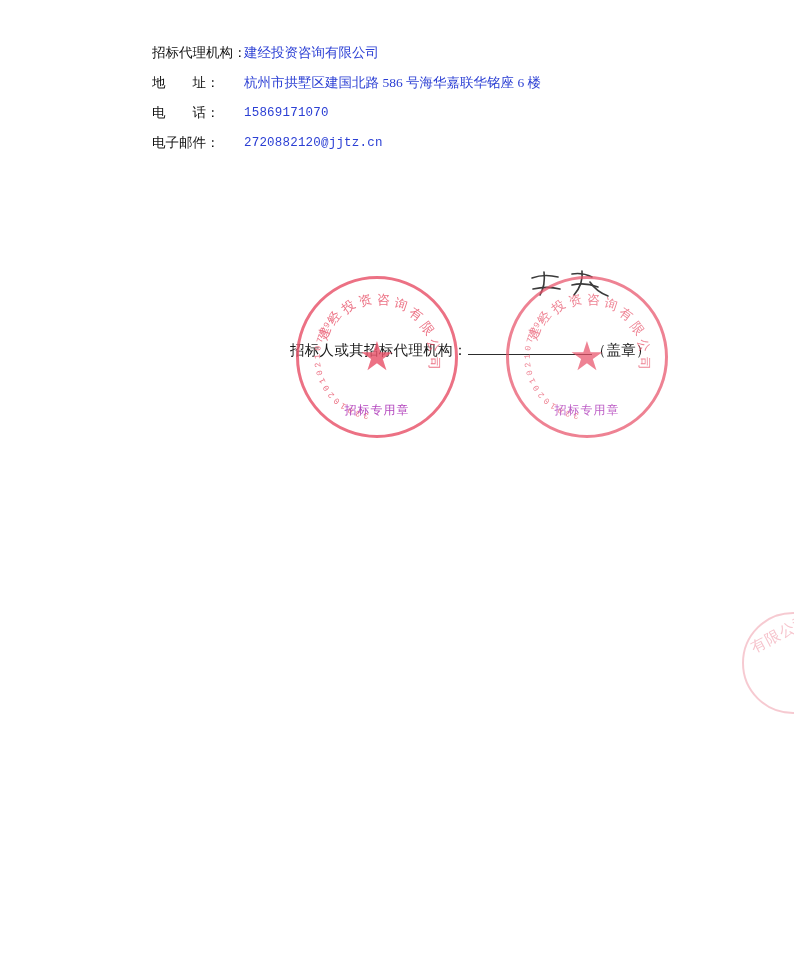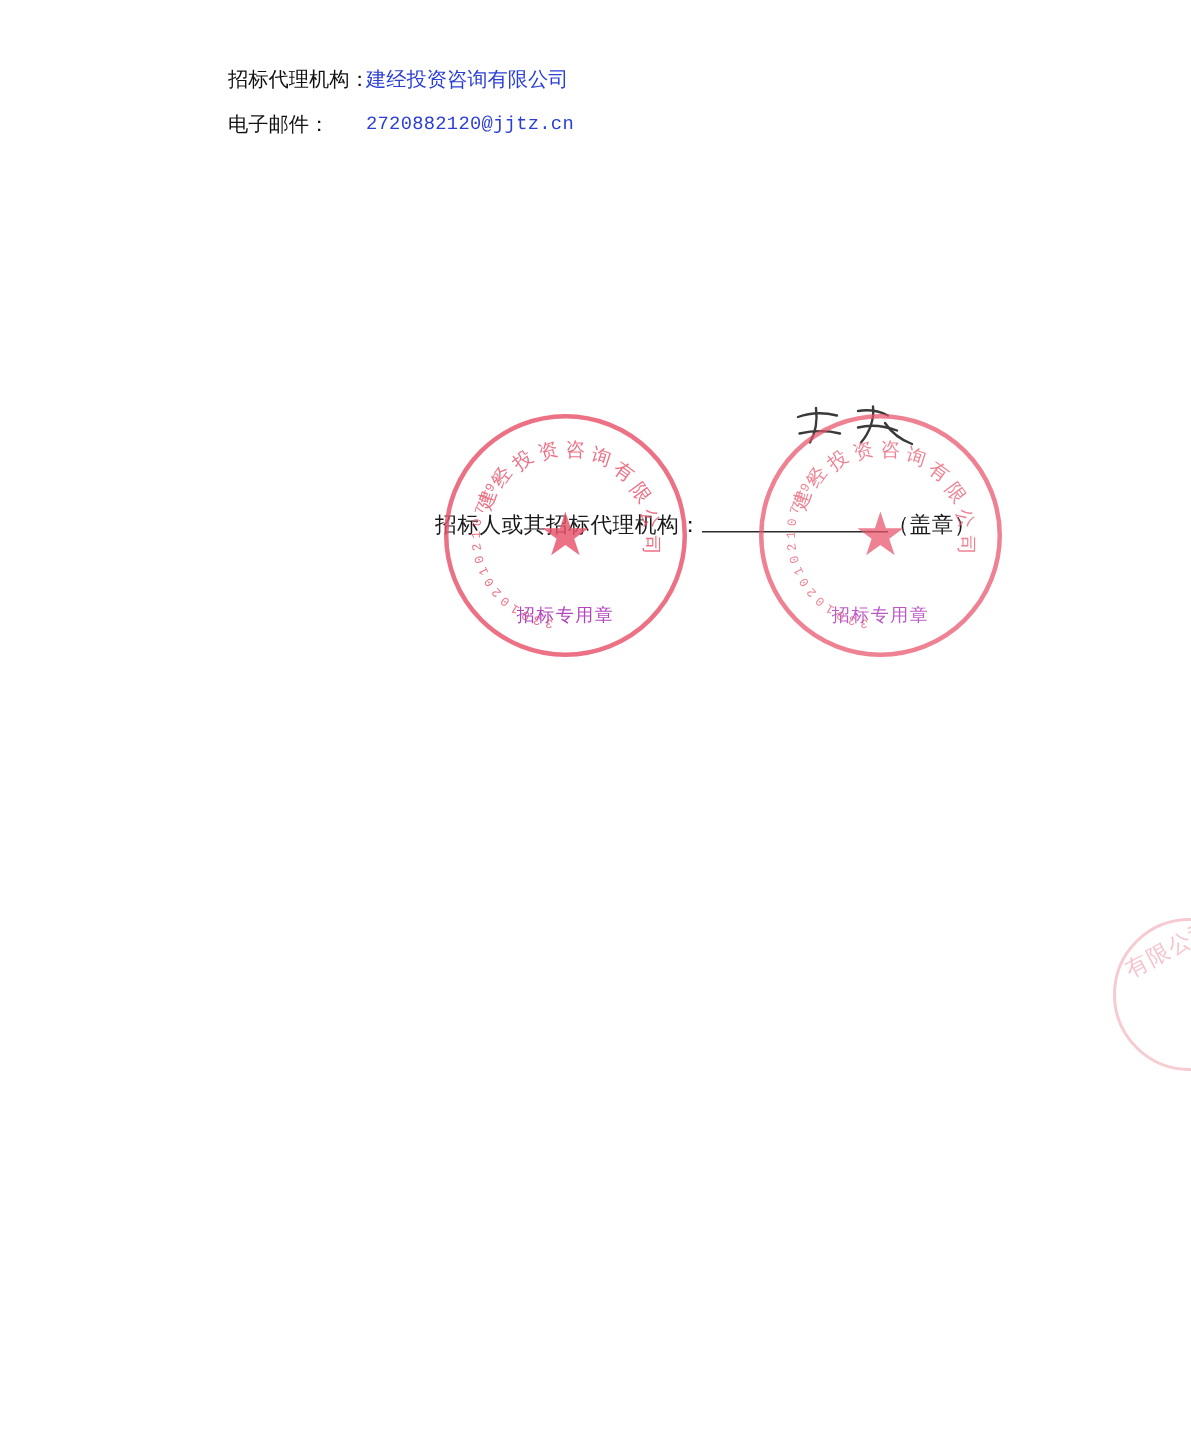--- a/index.html
+++ b/index.html
@@ -191,22 +191,30 @@
 
 <div class="page">
 
   <div class="contact-block">
 
     <div class="contact-row">
       <span class="contact-label">招标代理机构：</span>
       <span class="contact-value cn">建经投资咨询有限公司</span>
     </div>
 
-
-
+    <div class="contact-row">
+      <span class="contact-label spaced">地　　址：</span>
+      <span class="contact-value cn">杭州市拱墅区建国北路 586 号海华嘉联华铭座 6 楼</span>
+    </div>
+
+
+    <div class="contact-row">
+      <span class="contact-label spaced">电　　话：</span>
+      <span class="contact-value mono">15869171070</span>
+    </div>
 
     <div class="contact-row">
       <span class="contact-label">电子邮件：</span>
       <span class="contact-value mono">2720882120@jjtz.cn</span>
     </div>
 
   </div>
 
 
   <div class="sig-line-2">

